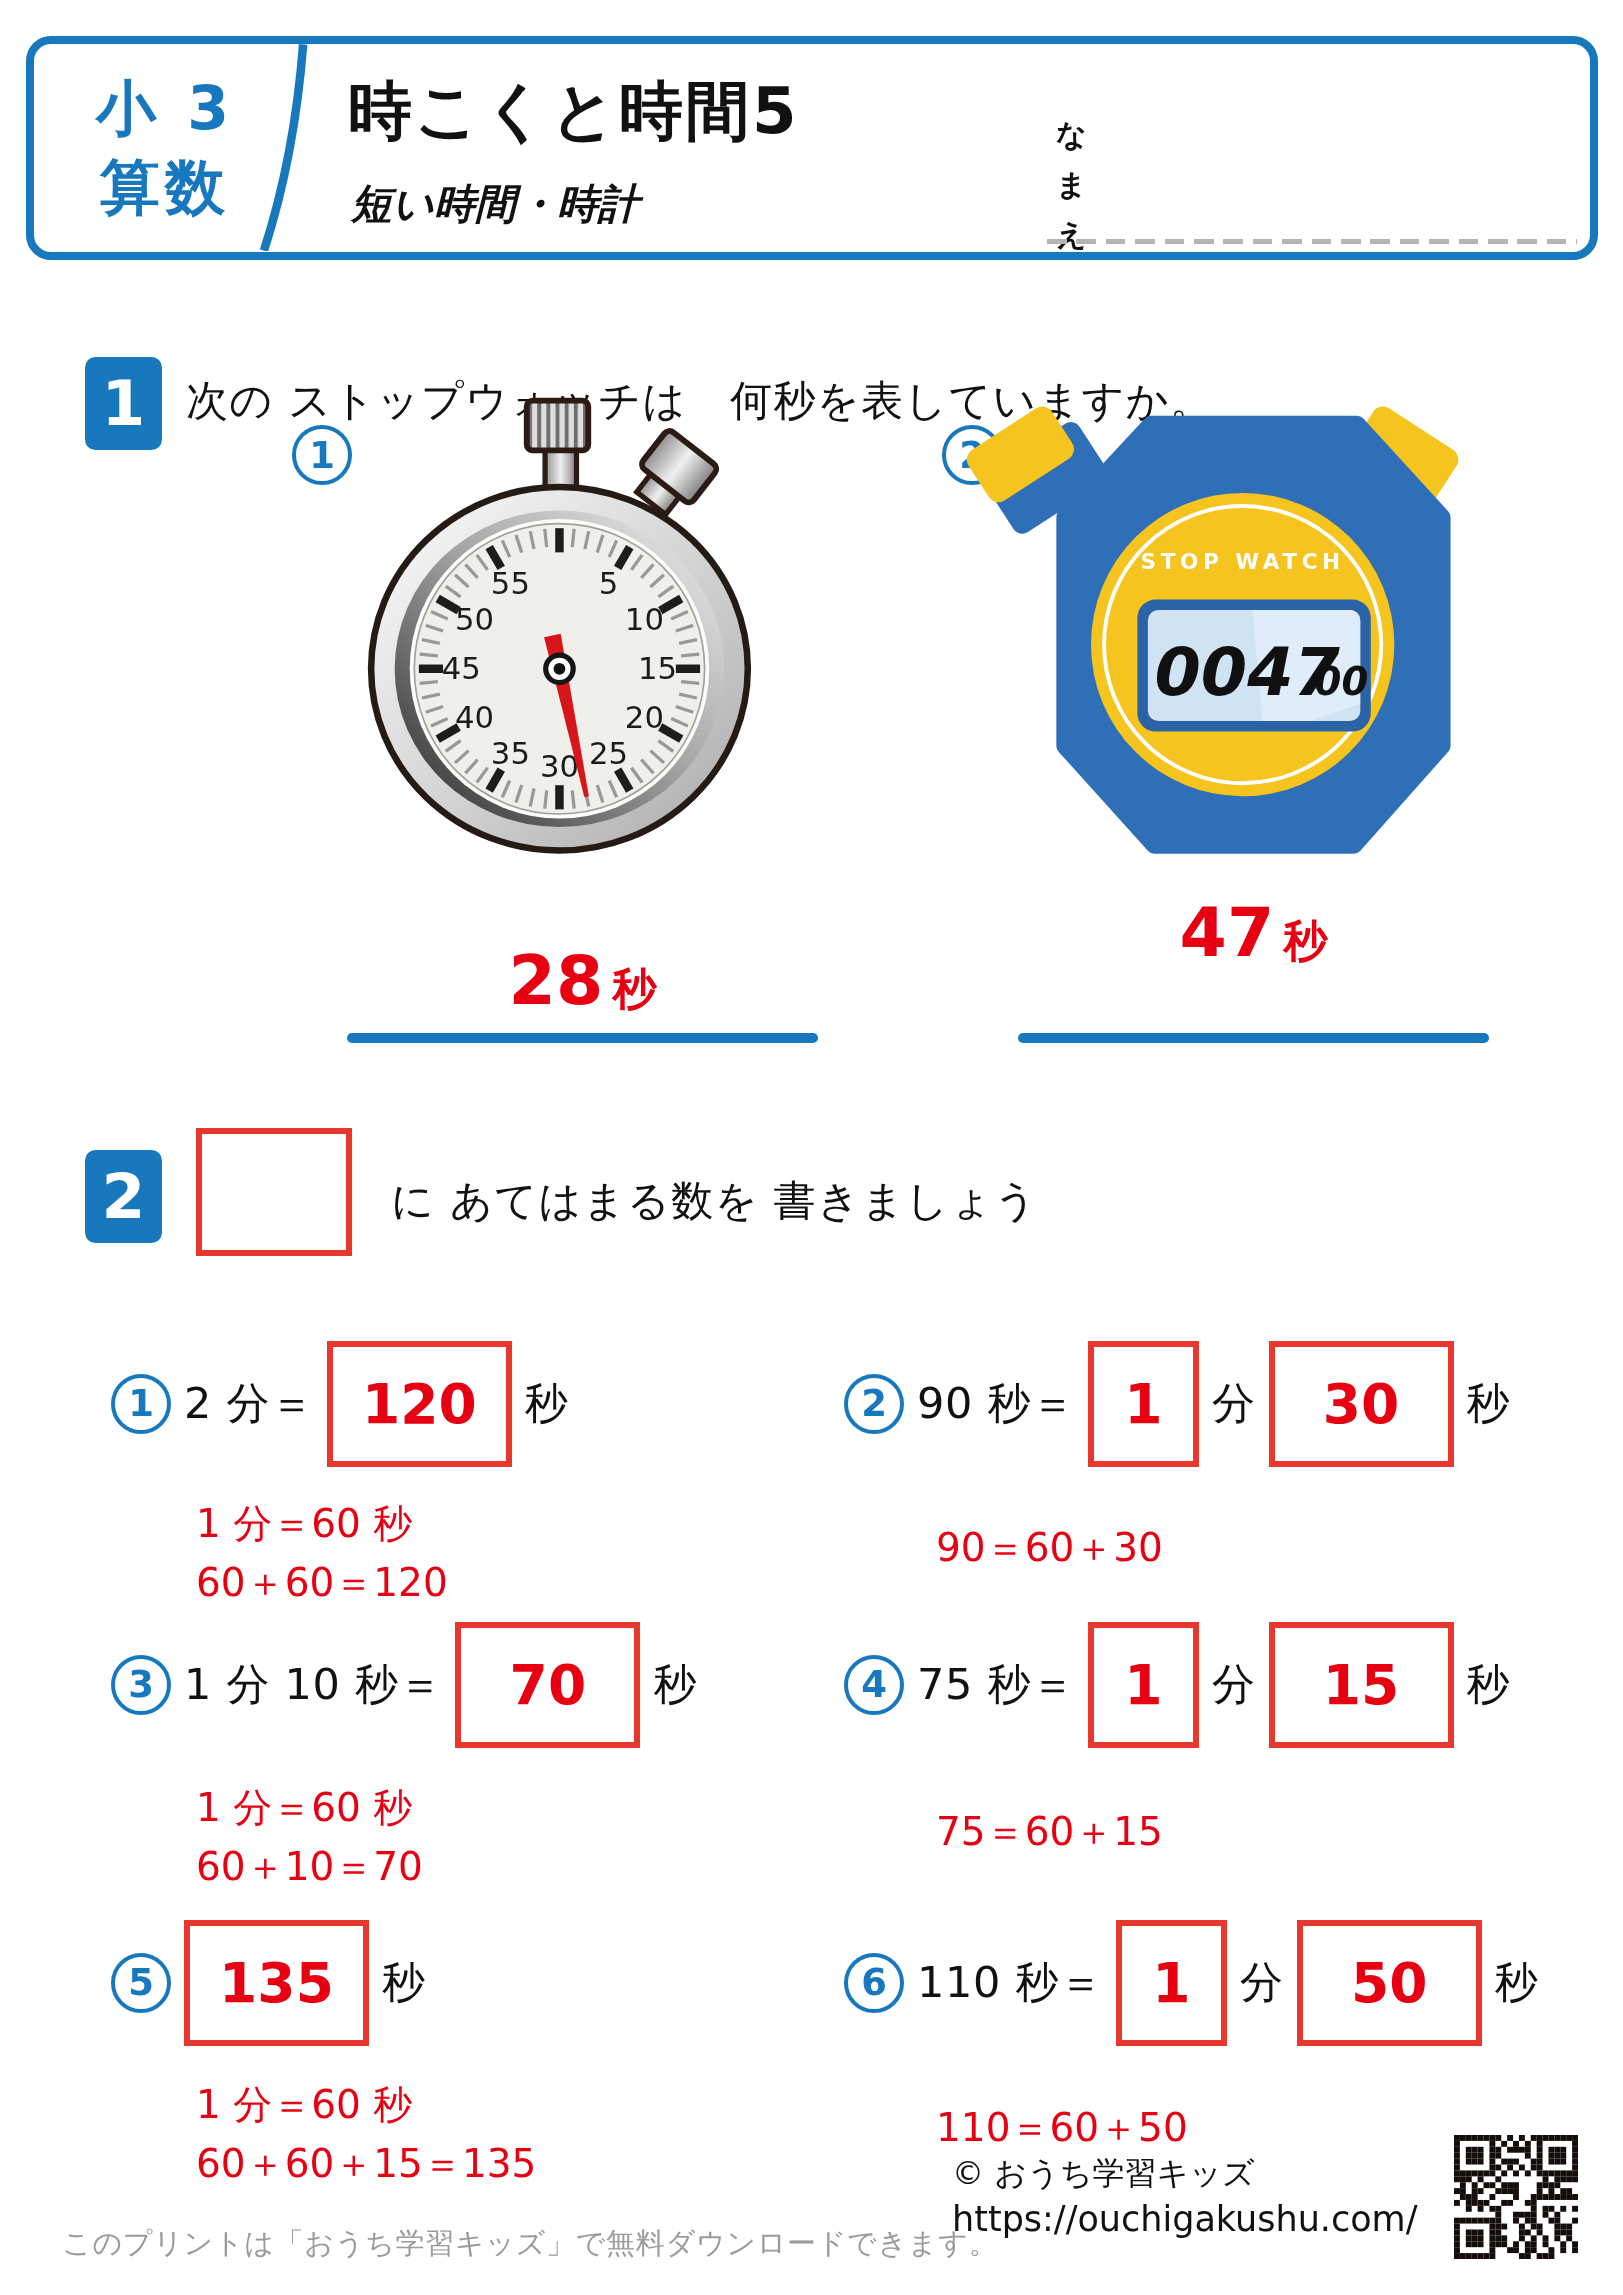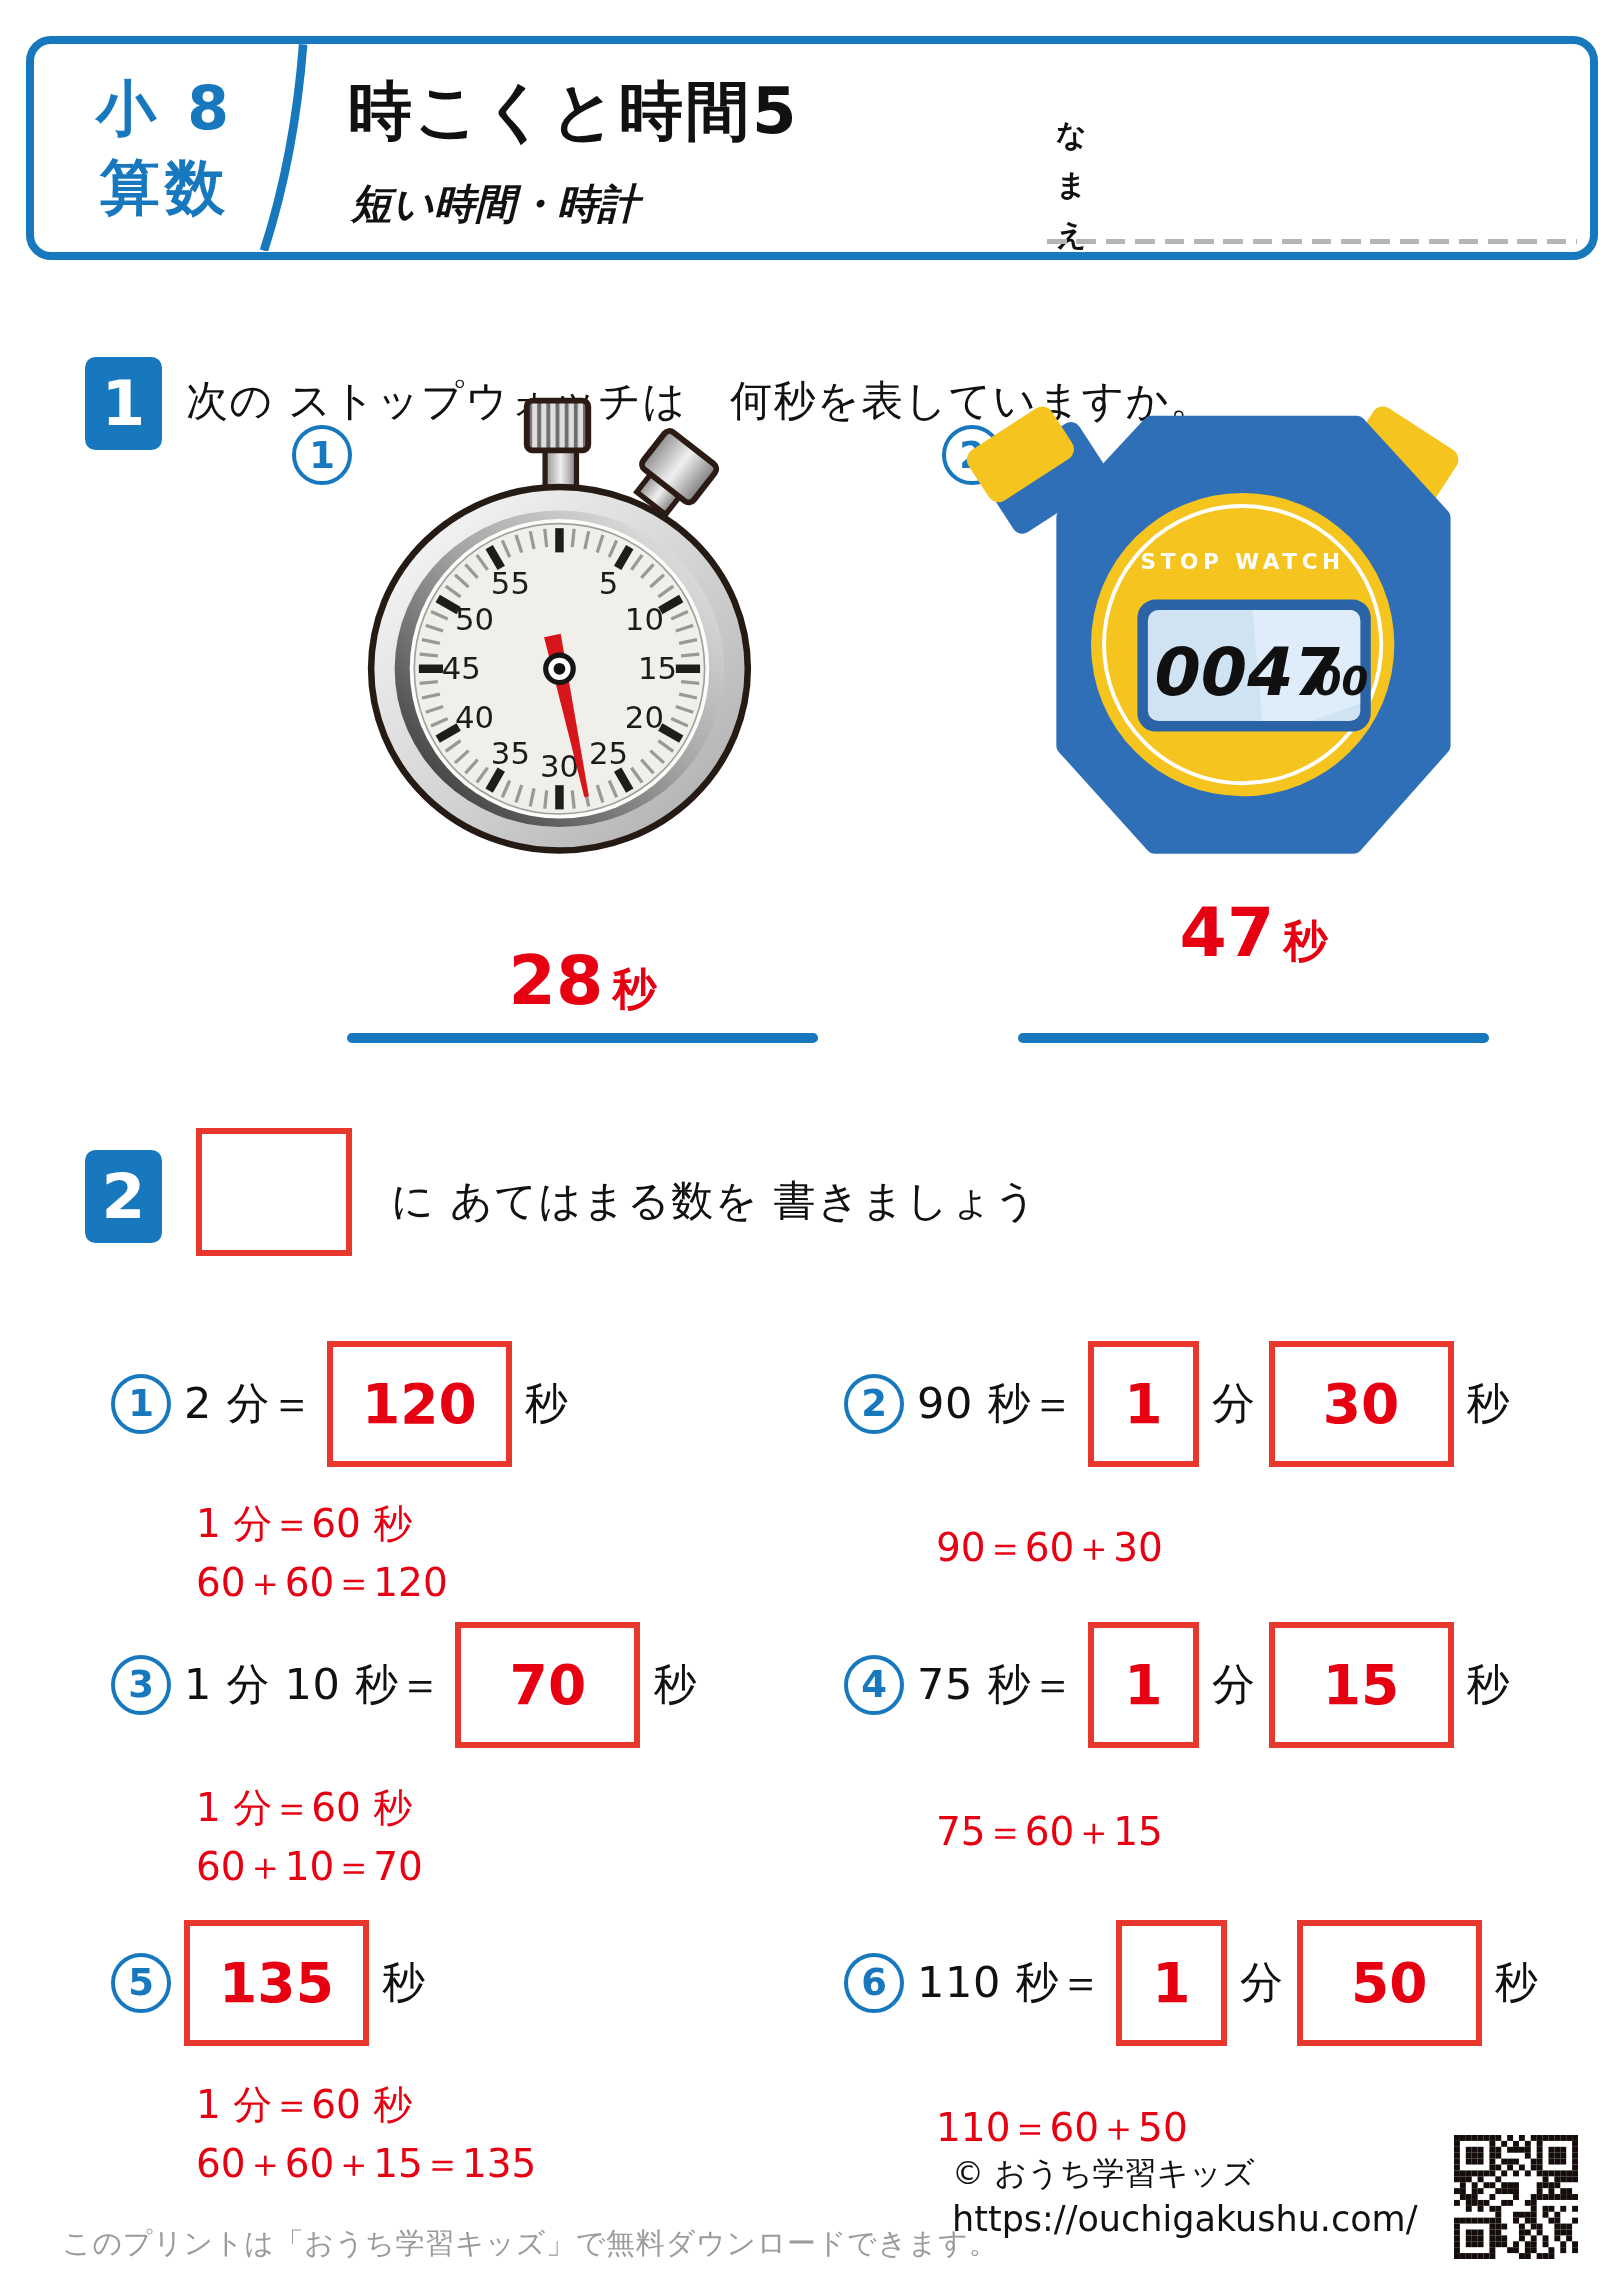--- a/index.html
+++ b/index.html
@@ -67,21 +67,21 @@
   .footer-url{left:952px;top:2199px;font-size:35px;color:#111;}
   svg text{font-family:"DejaVu Sans","Liberation Sans",sans-serif;}
 </style>
 </head>
 <body>
 
 <div class="page">
 
   <div class="abs header-box">
     <div class="abs grade-block">
-      <span>小 8</span>
+      <span>小 3</span>
       <span>算数</span>
     </div>
     <svg class="abs" style="left:196px;top:0;" width="111" height="207" viewBox="0 0 170 316">
       <path d="M112 0 Q99 170 52 316" fill="none" stroke="#1878be" stroke-width="13"></path>
     </svg>
     <div class="abs hdr-title">時こくと時間5</div>
     <div class="abs hdr-subtitle">短い時間・時計</div>
     <div class="abs name-col">
       <span>な</span>
       <span>ま</span>

